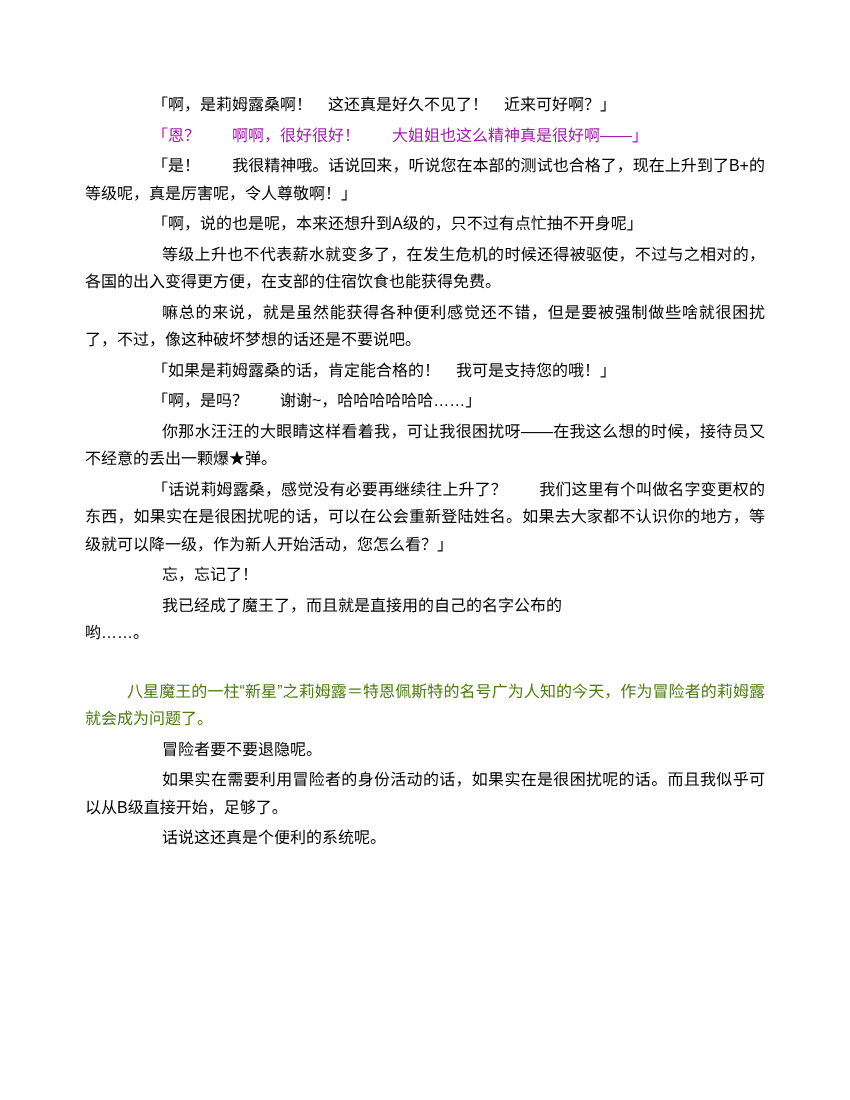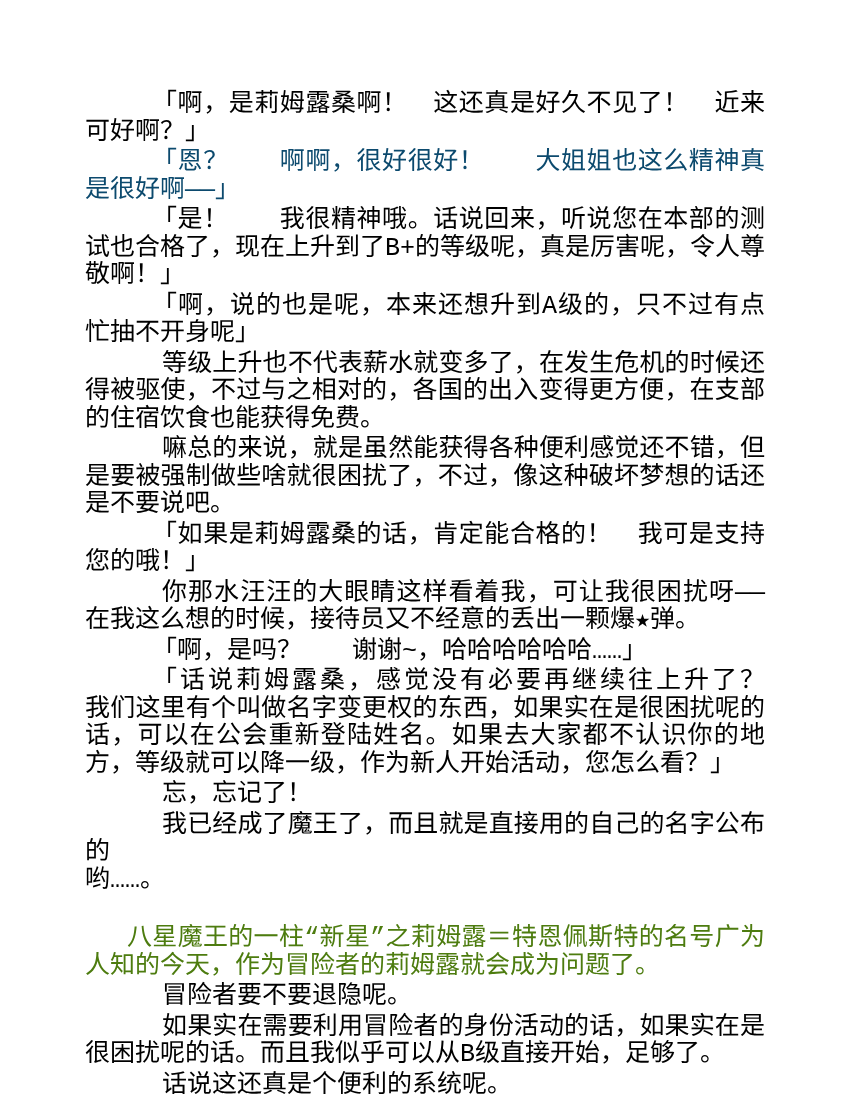--- a/index.html
+++ b/index.html
@@ -14,47 +14,47 @@
   }
   .page {
     box-sizing: border-box;
     width: 850px;
     height: 1100px;
     padding: 91px 85px 0 85px;
     background: #ffffff;
   }
   .para {
     margin: 3px 0 0 0;
-    font-family: Liberation Mono, monospace;
-    font-size: 25px;
+    font-family: Liberation Sans, sans-serif;
+    font-size: 16px;
     line-height: 27.5px;
     color: #000000;
     text-align: justify;
     white-space: pre-wrap;
     word-break: break-all;
   }
   .para:first-child { margin-top: 0; }
   .para.dialogue  { text-indent: 67px; }
   .para.narration { text-indent: 77px; }
   .para.section   { text-indent: 42px; }
   .para.gap-before { margin-top: 31px; }
 </style>
 </head>
 <body style="background: rgb(255, 255, 255);">
 
 <main class="page" style="background: rgb(255, 255, 255);">
     <p class="para dialogue" style="color: rgb(0, 0, 0);">「啊，是莉姆露桑啊！　这还真是好久不见了！　近来可好啊？」</p>
-    <p class="para dialogue" style="color: #0c4a6e;">「恩？　　啊啊，很好很好！　　大姐姐也这么精神真是很好啊——」</p>
+    <p class="para dialogue" style="color: #a21caf;">「恩？　　啊啊，很好很好！　　大姐姐也这么精神真是很好啊——」</p>
     <p class="para dialogue" style="color: rgb(0, 0, 0);">「是！　　我很精神哦。话说回来，听说您在本部的测试也合格了，现在上升到了B+的等级呢，真是厉害呢，令人尊敬啊！」</p>
     <p class="para dialogue" style="color: rgb(0, 0, 0);">「啊，说的也是呢，本来还想升到A级的，只不过有点忙抽不开身呢」</p>
     <p class="para narration" style="color: rgb(0, 0, 0);">等级上升也不代表薪水就变多了，在发生危机的时候还得被驱使，不过与之相对的，各国的出入变得更方便，在支部的住宿饮食也能获得免费。</p>
     <p class="para narration" style="color: rgb(0, 0, 0);">嘛总的来说，就是虽然能获得各种便利感觉还不错，但是要被强制做些啥就很困扰了，不过，像这种破坏梦想的话还是不要说吧。</p>
     <p class="para dialogue" style="color: rgb(0, 0, 0);">「如果是莉姆露桑的话，肯定能合格的！　我可是支持您的哦！」</p>
+    <p class="para dialogue" style="color: rgb(0, 0, 0);">「啊，是吗？　　谢谢~，哈哈哈哈哈哈……」</p>
     <p class="para narration" style="color: rgb(0, 0, 0);">你那水汪汪的大眼睛这样看着我，可让我很困扰呀——在我这么想的时候，接待员又不经意的丢出一颗爆★弹。</p>
-    <p class="para dialogue" style="color: rgb(0, 0, 0);">「啊，是吗？　　谢谢~，哈哈哈哈哈哈……」</p>
     <p class="para dialogue" style="color: rgb(0, 0, 0);">「话说莉姆露桑，感觉没有必要再继续往上升了？　　我们这里有个叫做名字变更权的东西，如果实在是很困扰呢的话，可以在公会重新登陆姓名。如果去大家都不认识你的地方，等级就可以降一级，作为新人开始活动，您怎么看？」</p>
     <p class="para narration" style="color: rgb(0, 0, 0);">忘，忘记了！</p>
     <p class="para narration" style="color: rgb(0, 0, 0);">我已经成了魔王了，而且就是直接用的自己的名字公布的
 哟……。</p>
     <p class="para section gap-before" style="color: #4d7c0f;">八星魔王的一柱“新星”之莉姆露＝特恩佩斯特的名号广为人知的今天，作为冒险者的莉姆露就会成为问题了。</p>
     <p class="para narration" style="color: rgb(0, 0, 0);">冒险者要不要退隐呢。</p>
     <p class="para narration" style="color: rgb(0, 0, 0);">如果实在需要利用冒险者的身份活动的话，如果实在是很困扰呢的话。而且我似乎可以从B级直接开始，足够了。</p>
     <p class="para narration" style="color: rgb(0, 0, 0);">话说这还真是个便利的系统呢。</p>
   </main>
 

